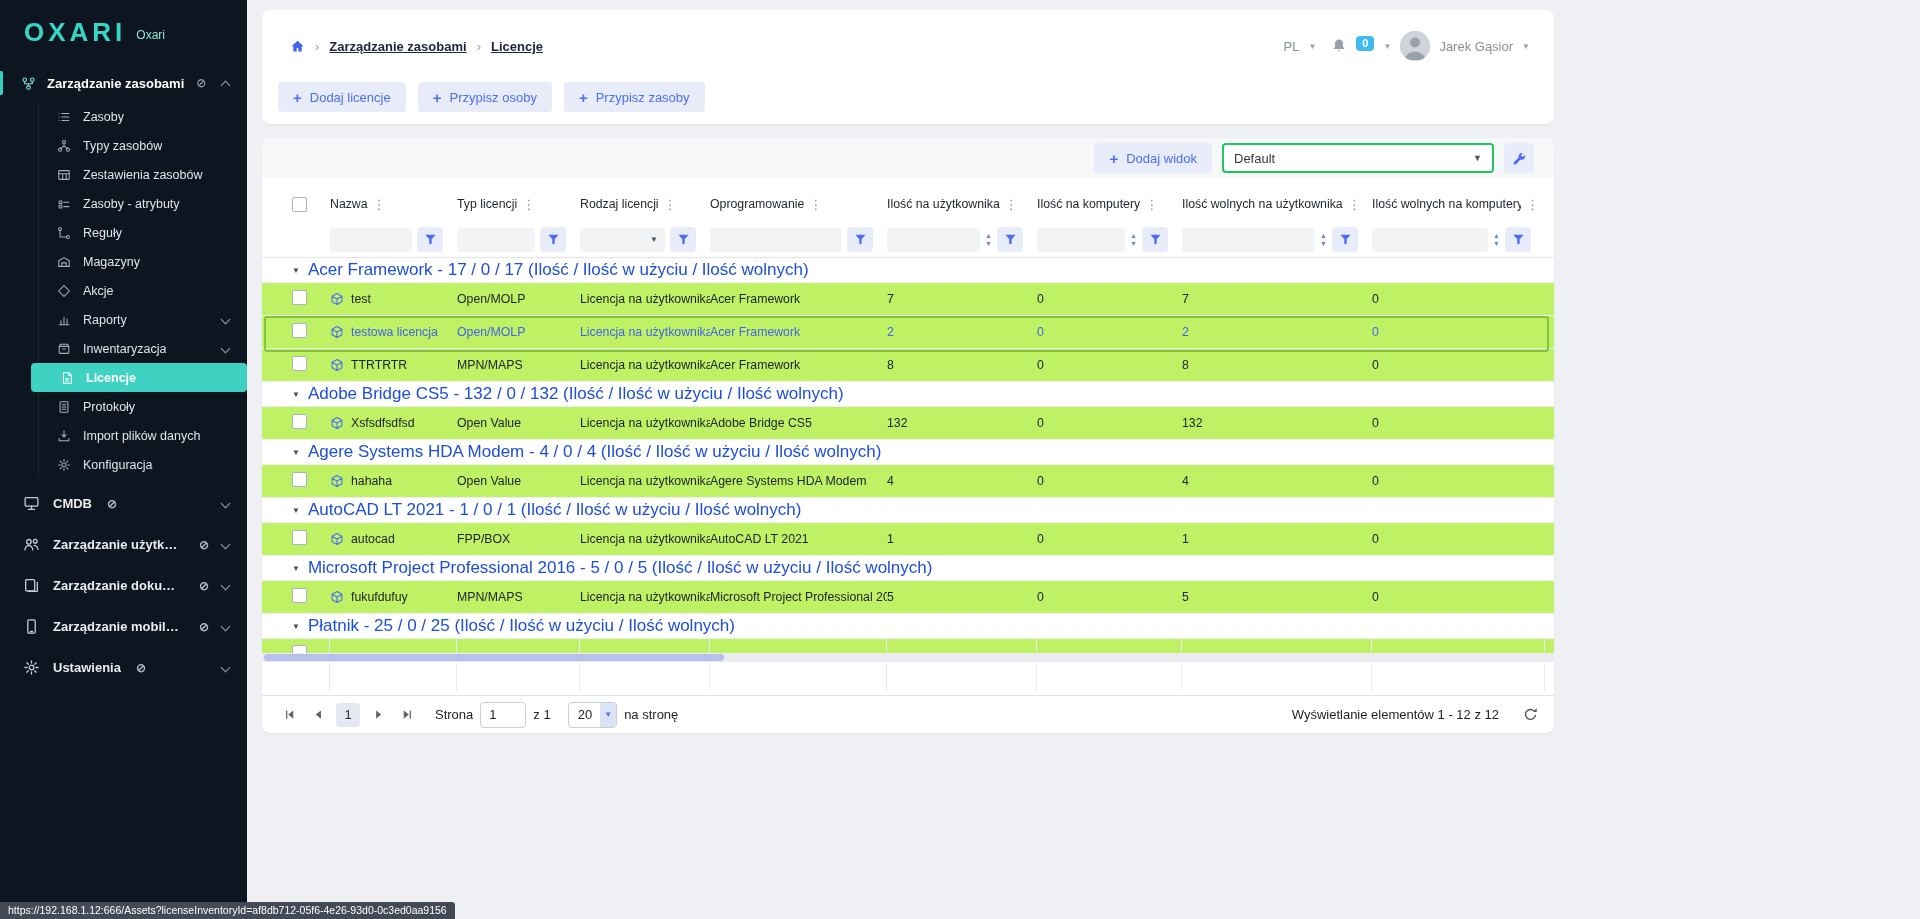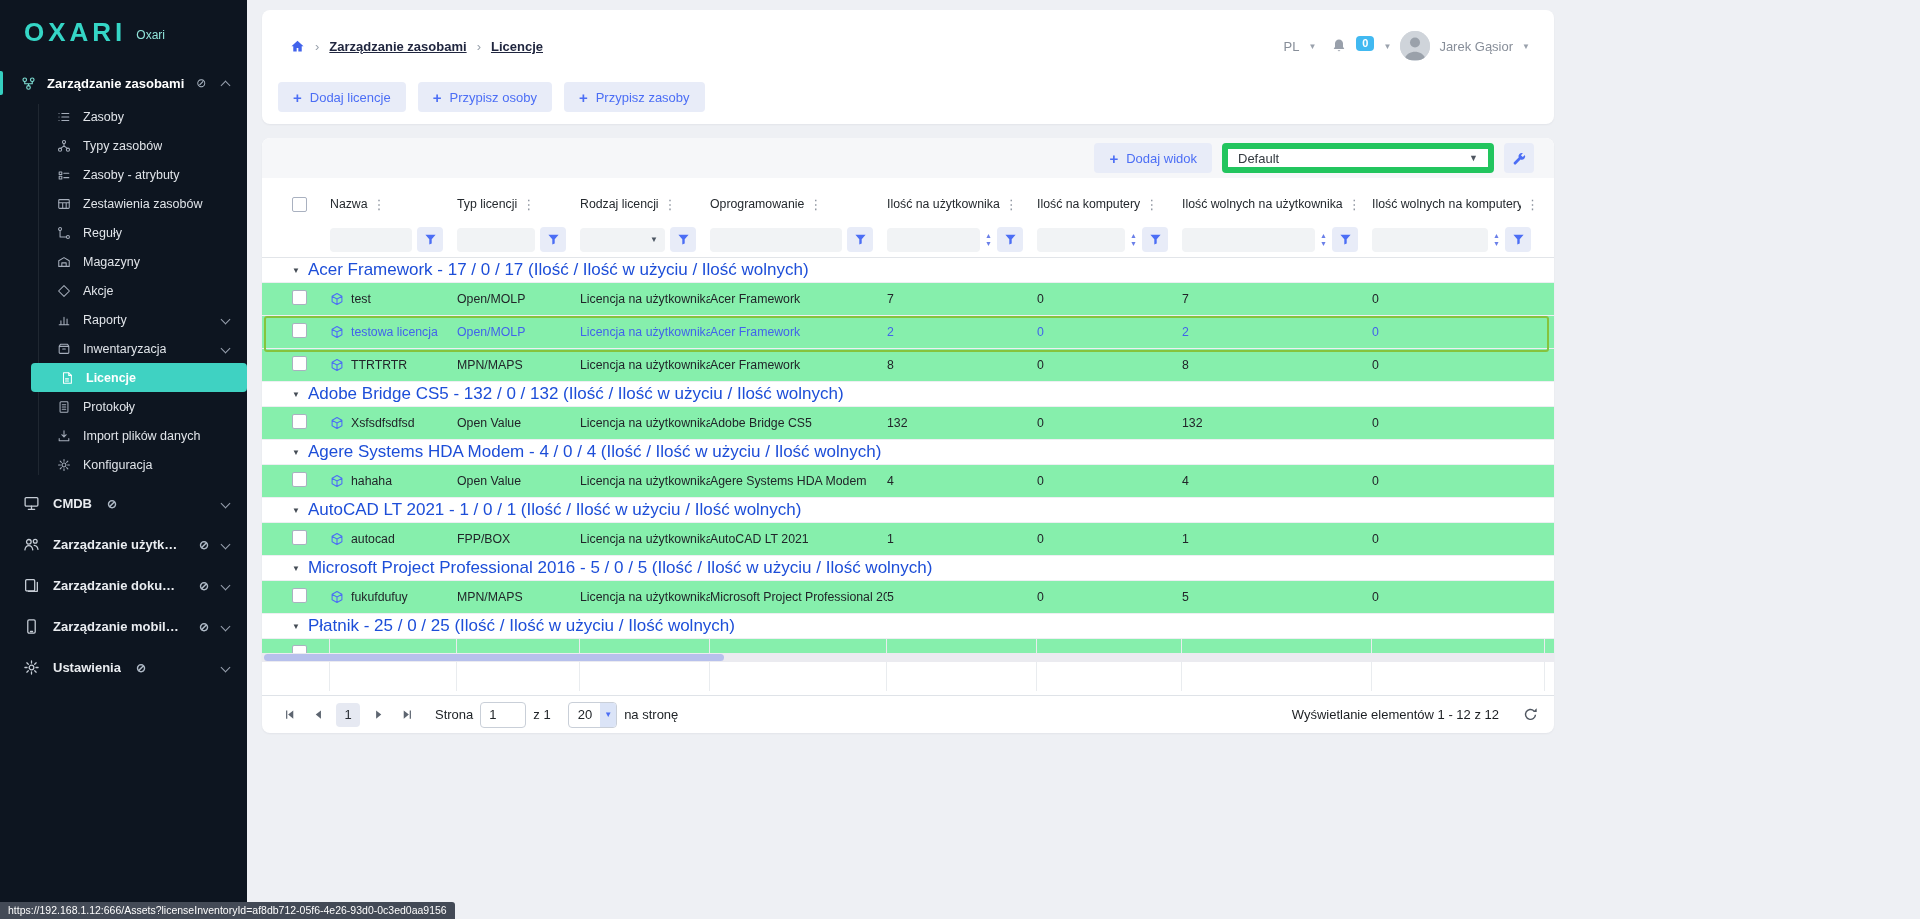--- a/index.html
+++ b/index.html
@@ -48,21 +48,21 @@
   .hdr-caret { font-size:8px; color:#9aa1ac; }
   .notif-badge { background:#41b9f1; color:#fff; border-radius:4px; font-size:11px; font-weight:700; padding:1px 6px 2px; transform:translateY(-3px); }
   .avatar { width:30px; height:30px; border-radius:50%; overflow:hidden; background:#d3d7dc; flex:none; cursor:pointer; }
   .actions-row { display:flex; gap:12px; padding:0 16px; }
   .btn-light { background:#e8ecf8; color:#4c6ef5; border:none; border-radius:4px; height:30px; padding:0 15px; font-size:13px; display:flex; align-items:center; gap:8px; cursor:pointer; font-family:inherit; }
   .btn-light .plus { font-size:15px; font-weight:700; line-height:1; }
 
   
   .table-panel { height:595px; display:flex; flex-direction:column; overflow:hidden; }
   .table-toolbar { height:40px; background:#f6f7f9; border-radius:8px 8px 0 0; display:flex; align-items:center; justify-content:flex-end; gap:10px; padding-right:20px; flex:none; }
-  .select { width:272px; height:30px; border:6px solid #22c55e; border-radius:4px; background:#fff; display:flex; align-items:center; padding:0 10px; font-size:13px; color:#343a40; cursor:pointer; }
+  .select { width:272px; height:30px; border:2px solid #22c55e; border-radius:4px; background:#fff; display:flex; align-items:center; padding:0 10px; font-size:13px; color:#343a40; cursor:pointer; }
   .sel-caret { margin-left:auto; color:#4f5660; font-size:9px; }
   .icon-btn { width:30px; height:30px; background:#e8ecf8; border:none; border-radius:4px; display:flex; align-items:center; justify-content:center; cursor:pointer; }
 
   .tgrid { display:grid; grid-template-columns:68px 127px 123px 130px 177px 150px 145px 190px 173px minmax(0,1fr); align-items:center; }
   .c-check { padding-left:30px; }
   .checkbox { width:15px; height:15px; border:1px solid #a9b1c0; border-radius:2px; background:#fff; display:inline-block; flex:none; cursor:pointer; }
   #thead { height:36px; margin-top:8px; flex:none; }
   .hcell { display:flex; align-items:center; gap:5px; padding-right:6px; min-width:0; }
   .hlbl { font-size:12.3px; color:#24292e; white-space:nowrap; overflow:hidden; }
   .dots { color:#8a919c; font-size:13px; flex:none; cursor:pointer; }
@@ -71,21 +71,21 @@
   .f-input { flex:1; height:24px; background:#f1f3f5; border:none; border-radius:4px; min-width:0; display:flex; align-items:center; justify-content:flex-end; cursor:text; }
   .fcaret { color:#4c5662; font-size:8px; margin-right:7px; }
   .f-spin { display:flex; flex-direction:column; align-items:center; gap:1px; flex:none; cursor:pointer; }
   .f-spin i { font-style:normal; font-size:7px; line-height:7px; color:#6a7fe8; }
   .f-btn { width:26px; height:25px; background:#e8ecf8; border:none; border-radius:4px; display:flex; align-items:center; justify-content:center; flex:none; cursor:pointer; }
 
   #tbody { flex:none; }
   .grow { height:25px; display:flex; align-items:center; gap:8px; padding-left:30px; border-bottom:1px solid #edeff2; cursor:pointer; background:#fff; }
   .gcaret { font-size:8px; color:#444c55; }
   .gtitle { font-size:17px; font-weight:400; color:#1d4ed8; white-space:nowrap; }
-  .drow { height:33px; border-bottom:1px solid #edeff2; background:#86efac; }
+  .drow { height:33px; border-bottom:1px solid #edeff2; background:#bef264; }
   .drow .cell { font-size:12.3px; color:#212529; white-space:nowrap; overflow:hidden; padding-right:8px; }
   .c-name { display:flex; align-items:center; gap:7px; }
   .cube { display:flex; flex:none; }
   .drow.selected { position:relative; }
   .drow.selected .cell { color:#4263eb; }
   .drow.selected::after { content:""; position:absolute; left:2px; top:0; width:1281px; height:100%; border:2px solid #86c33d; border-radius:3px; pointer-events:none; }
   .drow.partial { height:14px; overflow:hidden; border-bottom:none; align-items:start; }
   .drow.partial .cell { height:100%; }
   .drow.partial .checkbox { margin-top:6px; }
   .vline { border-right:1px solid #e9ecef; height:100%; }
@@ -147,33 +147,33 @@
                 <circle cx="3.5" cy="12.2" r="1.8"></circle>
                 <circle cx="12.5" cy="12.2" r="1.8"></circle>
                 <path d="M8 5.3v2.5M8 7.8 4.3 10.8M8 7.8l3.7 3"></path>
               </svg>
             </span>
             <span class="nav-lbl">Typy zasobów</span>
           </div>
           <div class="sub-item">
             <span class="nav-ic">
               <svg viewBox="0 0 16 16" width="15" height="15" fill="none" stroke="currentColor" stroke-width="1.2" stroke-linecap="round" stroke-linejoin="round">
-                <path d="M2.5 4.5h3v3h-3zM2.5 9.5h3v3h-3zM7.8 6h5.7M7.8 11h5.7"></path>
-              </svg>
-            </span>
-            <span class="nav-lbl">Zasoby - atrybuty</span>
-          </div>
-          <div class="sub-item">
-            <span class="nav-ic">
-              <svg viewBox="0 0 16 16" width="15" height="15" fill="none" stroke="currentColor" stroke-width="1.2" stroke-linecap="round" stroke-linejoin="round">
                 <rect x="2" y="3" width="12" height="10" rx="1"></rect>
                 <path d="M2 6.5h12M6.5 6.5V13M10.5 6.5V13"></path>
               </svg>
             </span>
             <span class="nav-lbl">Zestawienia zasobów</span>
+          </div>
+          <div class="sub-item">
+            <span class="nav-ic">
+              <svg viewBox="0 0 16 16" width="15" height="15" fill="none" stroke="currentColor" stroke-width="1.2" stroke-linecap="round" stroke-linejoin="round">
+                <path d="M2.5 4.5h3v3h-3zM2.5 9.5h3v3h-3zM7.8 6h5.7M7.8 11h5.7"></path>
+              </svg>
+            </span>
+            <span class="nav-lbl">Zasoby - atrybuty</span>
           </div>
           <div class="sub-item">
             <span class="nav-ic">
               <svg viewBox="0 0 16 16" width="15" height="15" fill="none" stroke="currentColor" stroke-width="1.2" stroke-linecap="round" stroke-linejoin="round">
                 <circle cx="3.5" cy="3.5" r="1.7"></circle>
                 <circle cx="12.5" cy="12.5" r="1.7"></circle>
                 <path d="M3.5 5.2v7.3h7.3"></path>
               </svg>
             </span>
             <span class="nav-lbl">Reguły</span>

